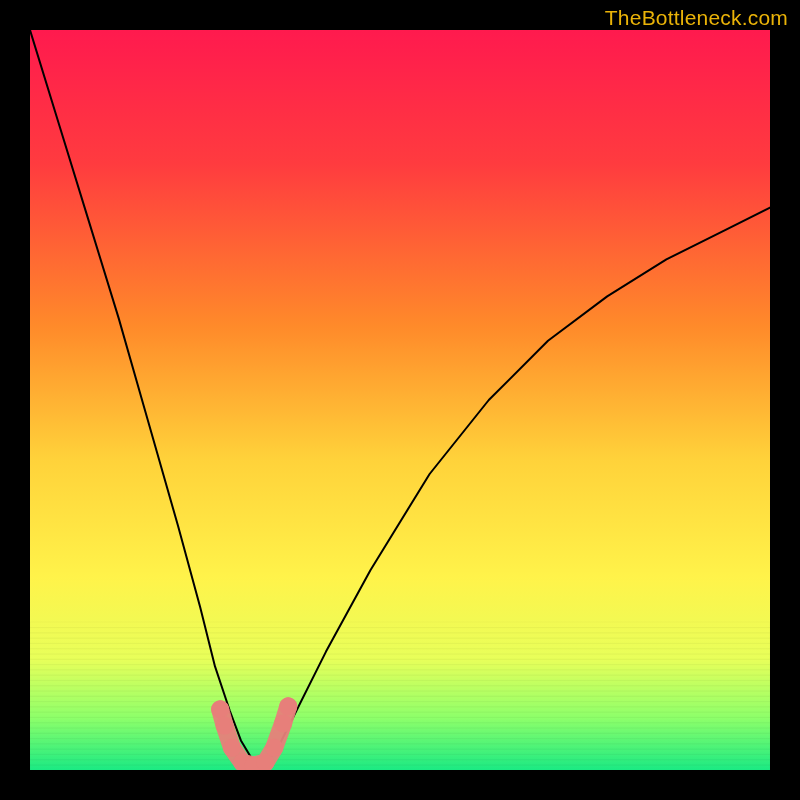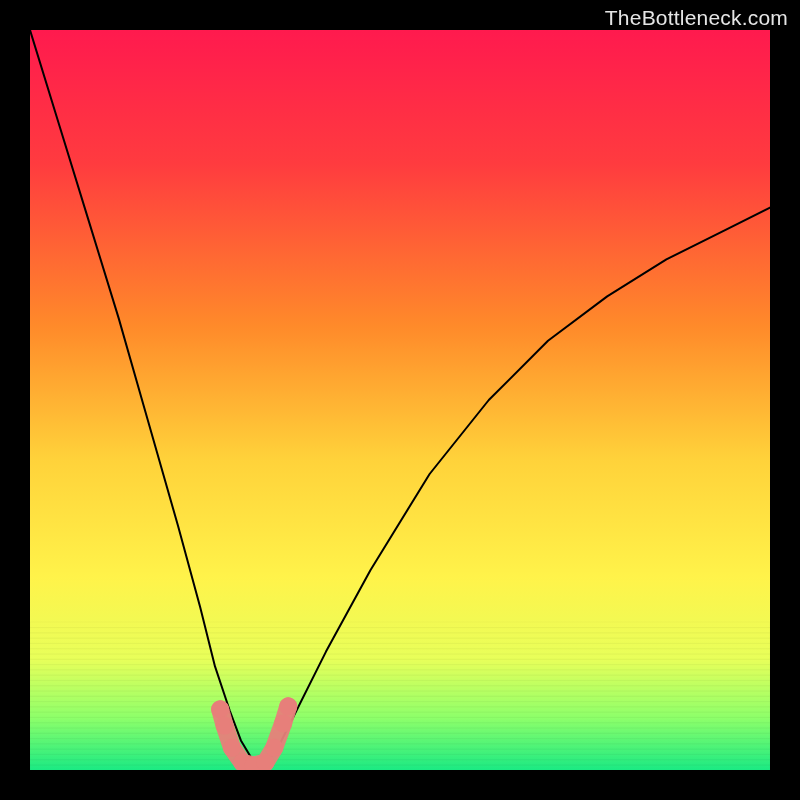--- a/index.html
+++ b/index.html
@@ -22,21 +22,21 @@
     left: 30px;
     top: 30px;
     width: 740px;
     height: 740px;
     overflow: hidden;
   }
   .watermark {
     position: absolute;
     top: 6px;
     right: 12px;
-    color: #e5e5e5;
+    color: #eab308;
     font-size: 21px;
     font-weight: 500;
     letter-spacing: 0.2px;
     user-select: none;
   }
   svg {
     display: block;
   }
 </style>
 </head>

